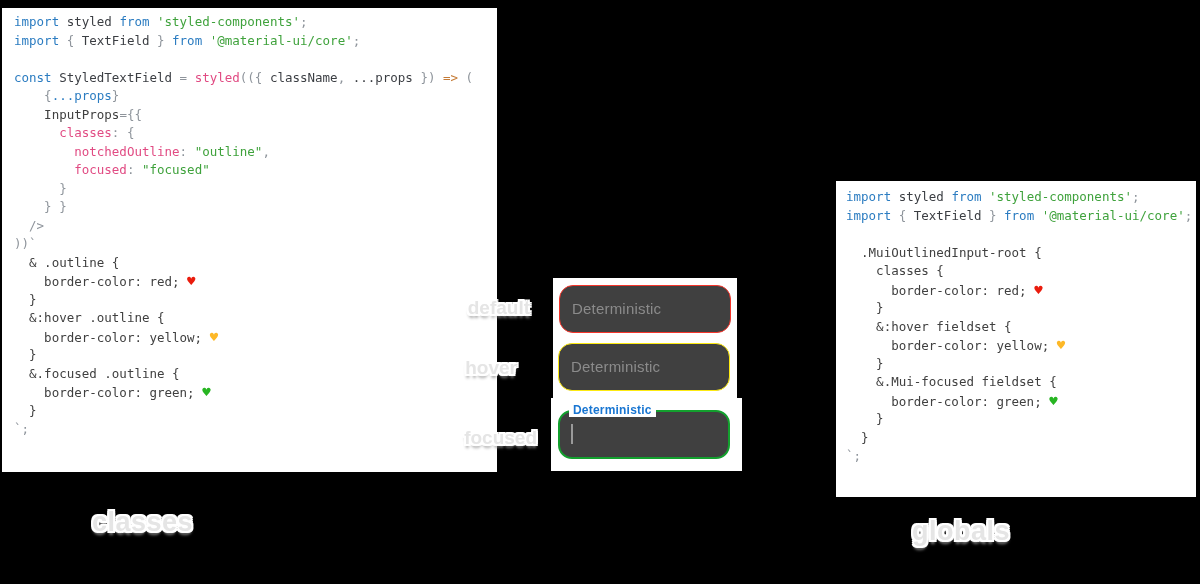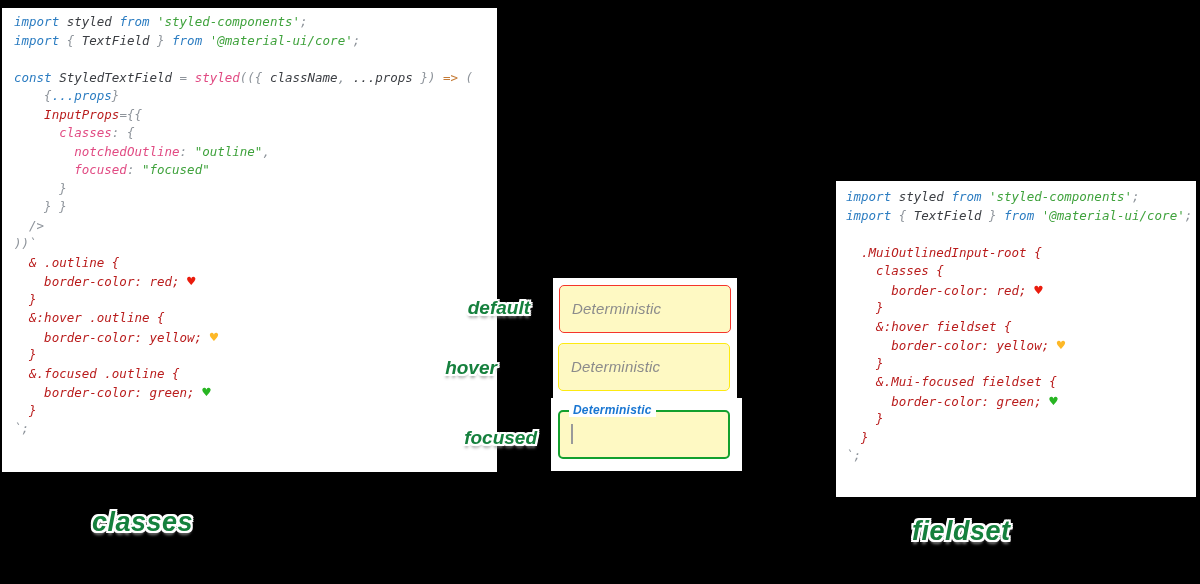--- a/index.html
+++ b/index.html
@@ -1,59 +1,59 @@
 <!DOCTYPE html>
 <html><head>
 <meta charset="utf-8">
 <style>
   html,body{margin:0;padding:0;background:#000;}
   .canvas{position:relative;width:1200px;height:584px;background:#000;overflow:hidden;
-          font-family:"Liberation Sans",sans-serif;font-style:italic;}
+          font-family:"Liberation Sans",sans-serif;}
 
   
   .code-panel{position:absolute;background:#fff;overflow:hidden;}
   .code-panel-left{left:2px;top:8px;width:495px;height:464px;padding:5px 0 0 12px;box-sizing:border-box;}
   .code-panel-right{left:836px;top:181px;width:360px;height:316px;padding:7px 0 0 10px;box-sizing:border-box;}
   .code-line{height:18.5px;white-space:pre;font-family:"DejaVu Sans Mono",monospace;
              font-size:12.5px;line-height:18.5px;}
   .t-k{color:#2b7cc1;}          
   .t-p{color:#3b3e43;}          
   .t-d{color:#8e949b;}          
   .t-m{color:#e14b83;}          
-  .t-g{color:#b91c1c;margin-top:16px;}          
+  .t-g{color:#404040;margin-top:16px;}          
   .t-s{color:#3fa23c;}          
   .t-o{color:#c57b36;}          
   .t-b{color:#2b7cc1;}          
   .t-hr{color:#ea1c0d;font-size:14px;}
   .t-hy{color:#fdb827;font-size:14px;}
   .t-hg{color:#27b522;font-size:14px;}
 
   
   .mid-panel{position:absolute;background:#fff;}
   .mid-panel-top{left:553px;top:278px;width:184px;height:120px;}
   .mid-panel-bottom{left:551px;top:398px;width:191px;height:73px;}
 
-  .tf{position:absolute;background:#fef9c3;border-radius:5px;box-sizing:border-box;}
+  .tf{position:absolute;background:#404040;border-radius:14px;box-sizing:border-box;}
   .tf-default{left:559px;top:285px;width:172px;height:48px;border:1.5px solid #f5352b;}
   .tf-hover  {left:558px;top:343px;width:172px;height:48px;border:1.5px solid #fdea11;}
   .tf-focused{left:558px;top:410px;width:172px;height:49px;border:2px solid #13a02e;}
   .placeholder{position:absolute;left:12px;top:14px;font-size:15px;color:#8b8b8b;
                letter-spacing:.2px;}
   .notch-label{position:absolute;left:9px;top:-9px;background:#fff;padding:0 4px;
                font-size:12px;font-weight:bold;color:#1976d2;letter-spacing:.2px;}
   .caret{position:absolute;left:11px;top:12px;width:2px;height:20px;background:#9a9a9a;}
 
   
-  .anno{position:absolute;color:#15803d;font-weight:bold;
+  .anno{position:absolute;color:#e5e5e5;font-weight:bold;
         text-shadow:-2px -2px 0 #fff,2px -2px 0 #fff,-2px 2px 0 #fff,2px 2px 0 #fff,
                     -2px 0 0 #fff,2px 0 0 #fff,0 -2px 0 #fff,0 2px 0 #fff,
                     0 4px 3px rgba(150,150,150,.9);}
   .state-label{width:92px;text-align:right;font-size:19px;}
   .lbl-default{left:438px;top:297px;}
-  .lbl-hover  {left:425px;top:357px;text-align:center;}
+  .lbl-hover  {left:425px;top:357px;}
   .lbl-focused{left:445px;top:427px;}
   .big-label{font-size:27px;letter-spacing:.5px;}
   .lbl-classes{left:92px;top:507px;}
   .lbl-globals{left:912px;top:516px;}
 </style>
 </head>
 <body>
 
 <div class="canvas">
 
@@ -115,15 +115,15 @@
   <div class="tf tf-focused" style="border-color: rgb(19, 160, 46);">
     <span class="notch-label" style="color: rgb(25, 118, 210);">Deterministic</span>
     <div class="caret"></div>
   </div>
 
   <div class="anno state-label lbl-default">default</div>
   <div class="anno state-label lbl-hover">hover</div>
   <div class="anno state-label lbl-focused">focused</div>
 
   <div class="anno big-label lbl-classes">classes</div>
-  <div class="anno big-label lbl-globals">fieldset</div>
+  <div class="anno big-label lbl-globals">globals</div>
 
 </div>
 
 </body></html>

